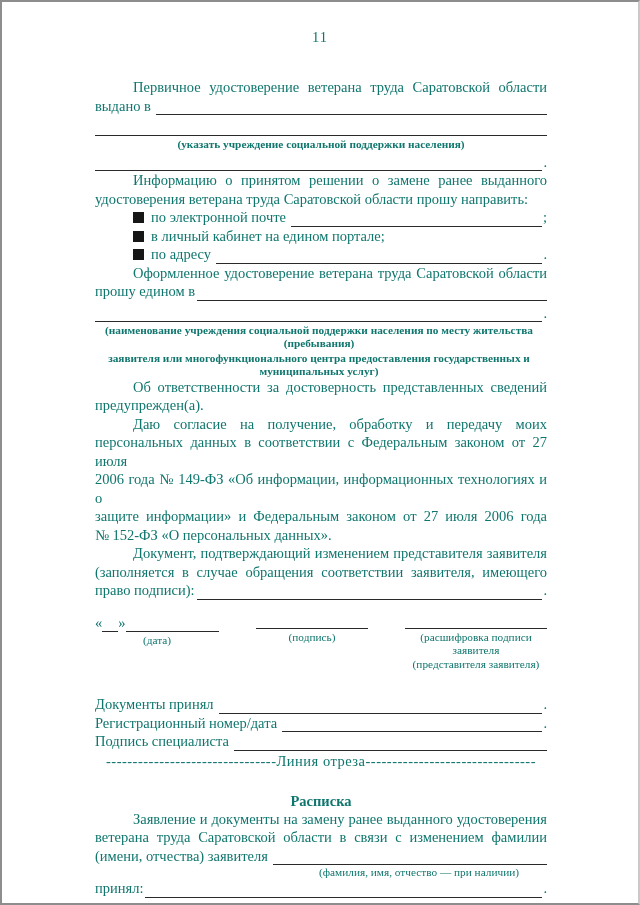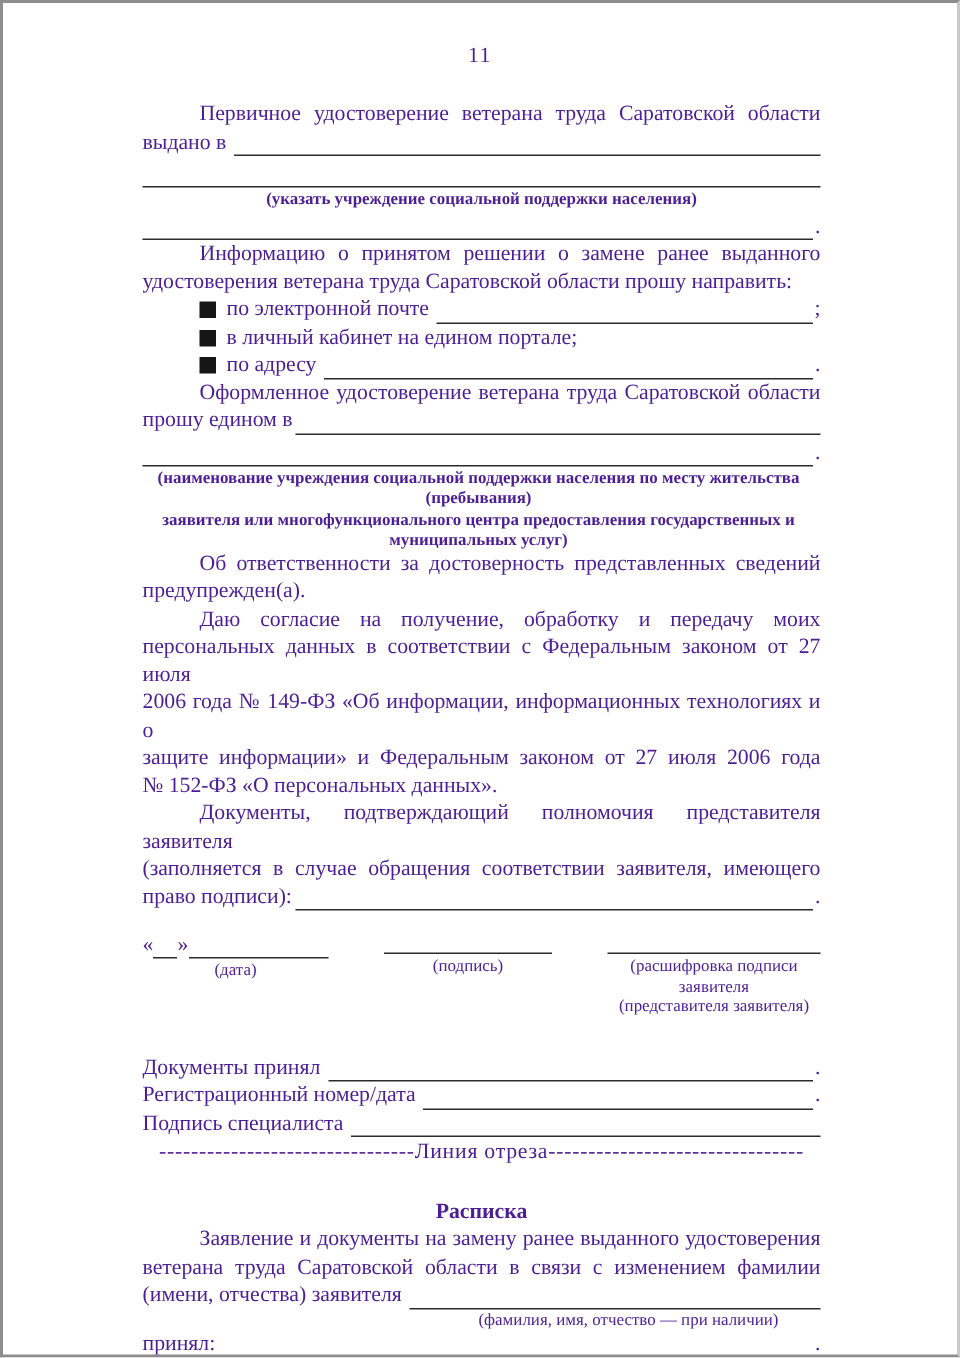--- a/index.html
+++ b/index.html
@@ -3,21 +3,21 @@
 <meta charset="utf-8">
 <style>
   * { margin: 0; padding: 0; box-sizing: border-box; }
   html, body { background: #ffffff; }
   .page {
     width: 640px; height: 905px;
     background: #ffffff;
     border: 2px solid #8d8d8d;
     border-right-color: #c9c9c9;
     font-family: "Liberation Serif", serif;
-    color: #4c1d95;
+    color: #0f766e;
     position: relative;
     overflow: hidden;
   }
   .content { padding: 0 91px 0 93px; }
   .pagenum { text-align: center; margin-top: 26px; font-size: 14.5px; line-height: 19px; letter-spacing: 1px; }
 
   .line { font-size: 14.5px; line-height: 18.5px; white-space: nowrap; }
   .jline { text-align: justify; text-align-last: justify; white-space: normal; }
   .indent { text-indent: 38px; }
   .pad-indent { padding-left: 38px; }
@@ -96,21 +96,21 @@
   .mt3 { margin-top: 3px; }
 </style>
 </head>
 <body>
 
 <div class="page">
   <div class="pagenum">11</div>
 
   <div class="content">
 
-    <div class="line jline indent" style="margin-top:20px">Первичное удостоверение ветерана труда Саратовской области</div>
+    <div class="line jline indent" style="margin-top:31px">Первичное удостоверение ветерана труда Саратовской области</div>
     <div class="line fill">
       <span class="lbl">выдано в</span>
       <span class="blank"></span>
     </div>
     <div class="blank-full"></div>
     <div class="caption">(указать учреждение социальной поддержки населения)</div>
     <div class="blank-full-row mt3">
       <span class="blank-full"></span>
       <span class="suffix">.</span>
     </div>
@@ -153,21 +153,21 @@
 
     <div class="line jline indent">Об ответственности за достоверность представленных сведений</div>
     <div class="line">предупрежден(а).</div>
 
     <div class="line jline indent">Даю согласие на получение, обработку и передачу моих</div>
     <div class="line jline">персональных данных в соответствии с Федеральным законом от 27 июля</div>
     <div class="line jline">2006 года № 149-ФЗ «Об информации, информационных технологиях и о</div>
     <div class="line jline">защите информации» и Федеральным законом от 27 июля 2006 года</div>
     <div class="line">№ 152-ФЗ «О персональных данных».</div>
 
-    <div class="line jline indent">Документы, подтверждающий полномочия представителя заявителя</div>
+    <div class="line jline indent">Документ, подтверждающий изменением представителя заявителя</div>
     <div class="line jline">(заполняется в случае обращения соответствии заявителя, имеющего</div>
     <div class="line fill">
       <span class="lbl">право подписи):</span>
       <span class="blank tight"></span>
       <span class="suffix">.</span>
     </div>
 
     <div class="sig-row">
       <div class="sig-col sig-col1">
         <div class="sig-line">

